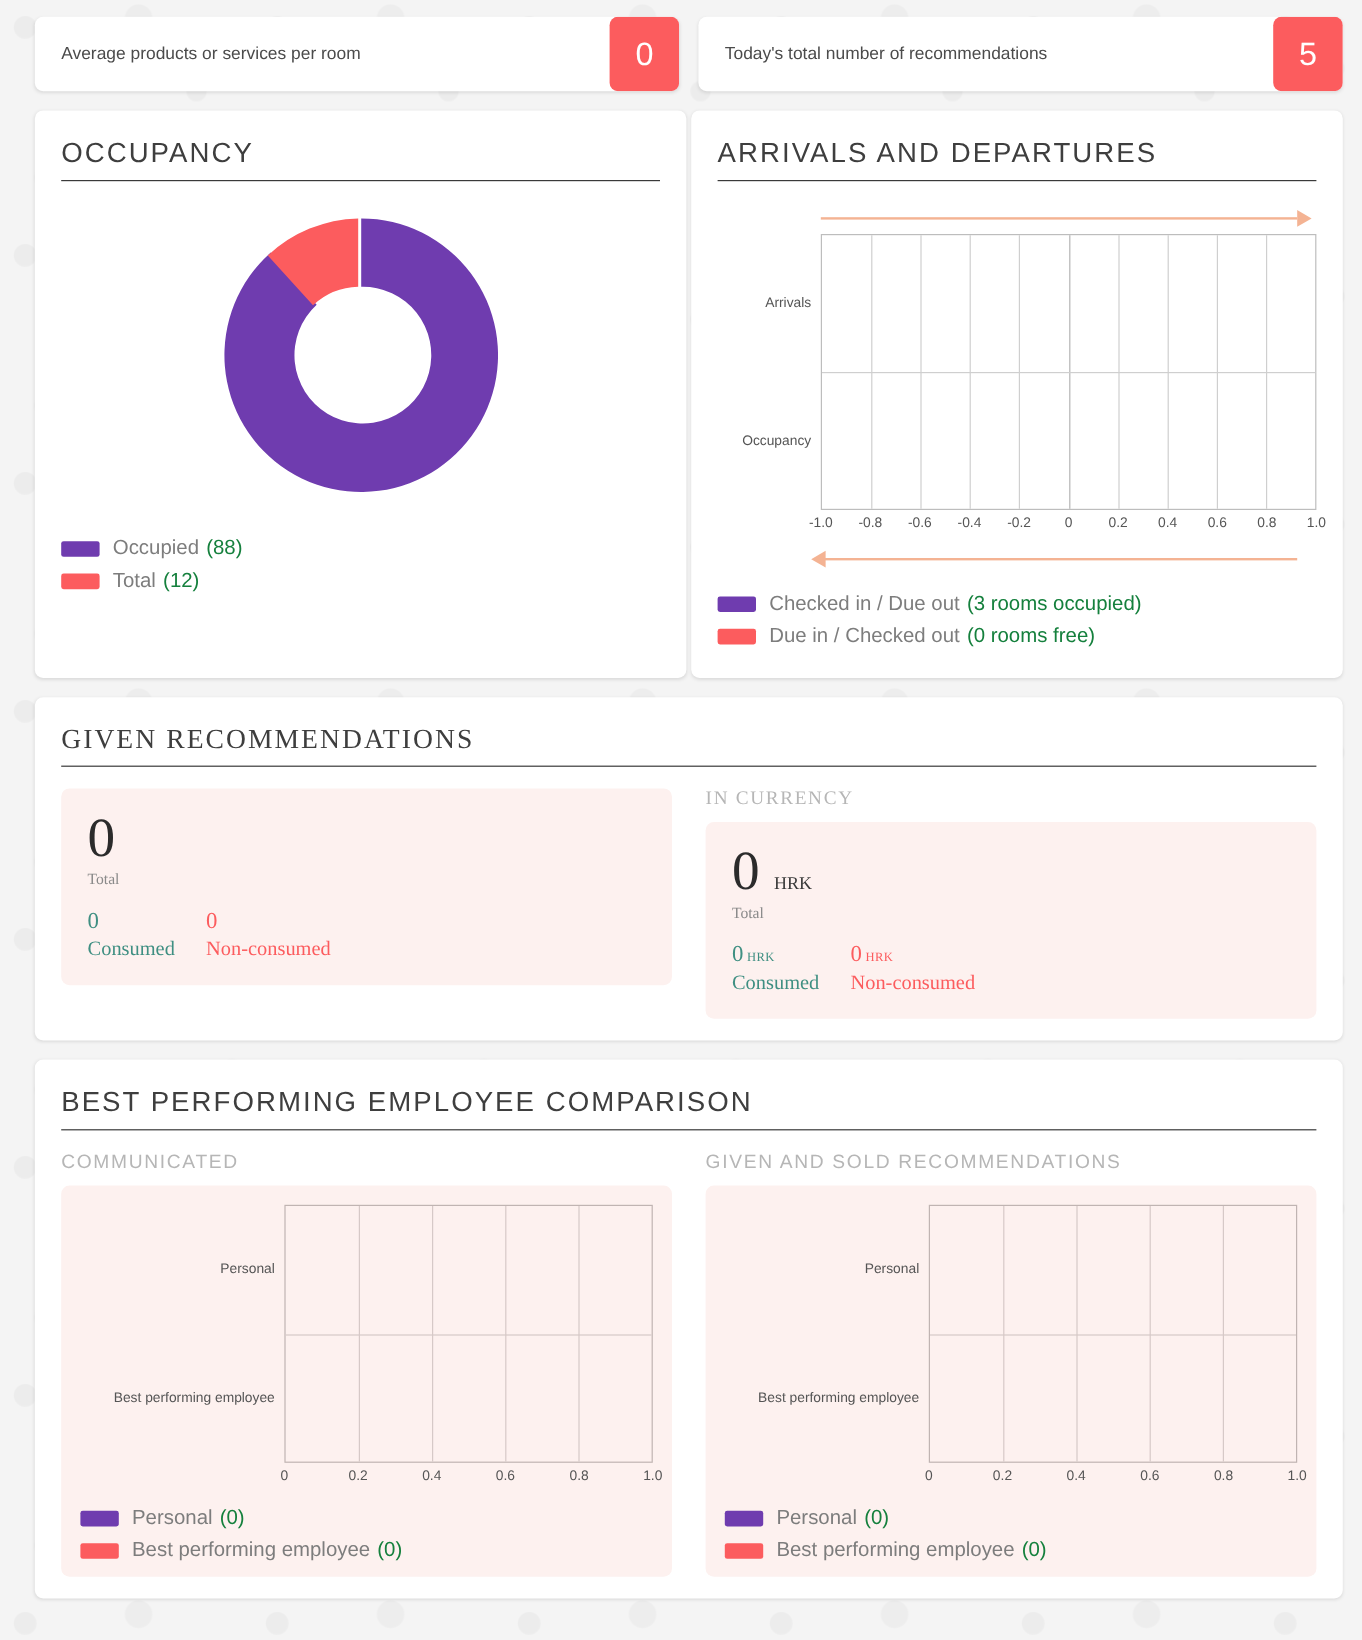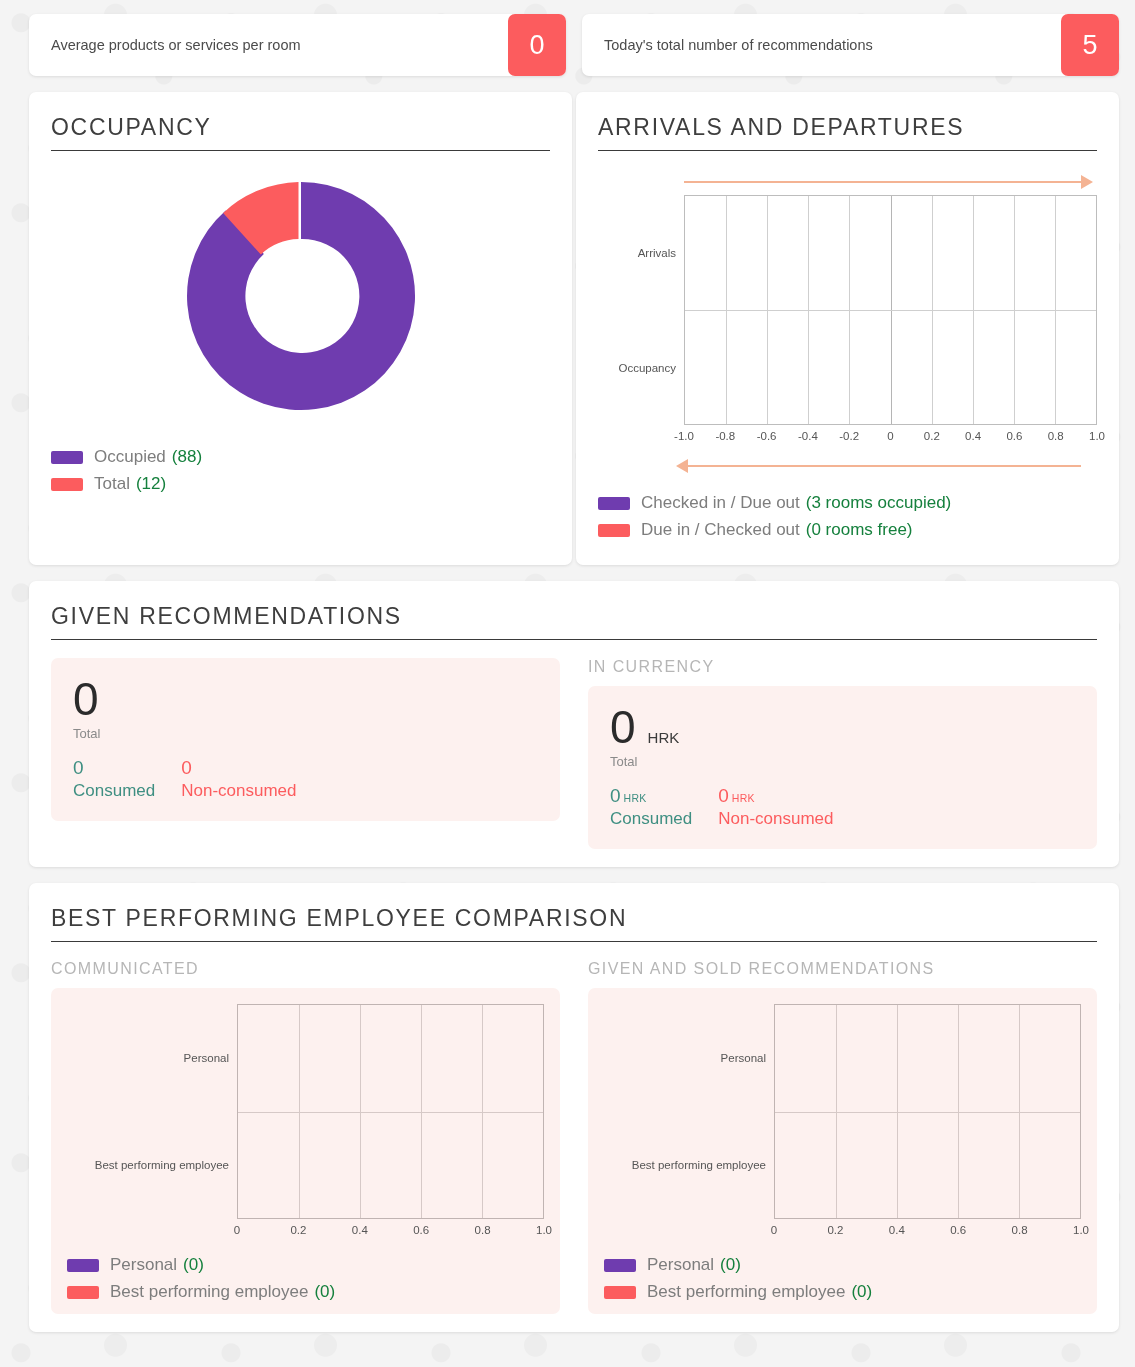--- a/index.html
+++ b/index.html
@@ -264,21 +264,21 @@
         </div>
         <div class="legend-row">
           <span class="swatch sw-red"></span>
           <span>Due in / Checked out</span>
           <span class="legend-strong">(0 rooms free)</span>
         </div>
       </div>
     </div>
   </div>
 
-  <div class="panel" style="margin-bottom:16px;">
+  <div class="panel" style="margin-bottom:16px;font-family:Liberation Serif, serif;">
     <div class="panel-title">Given Recommendations</div>
 
     <div class="rec-cols">
 
       <div class="rec-col">
         <div class="stat-box">
           <div class="stat-total-line">
             <span class="stat-total">0</span>
           </div>
           <div class="stat-total-cap">Total</div>

